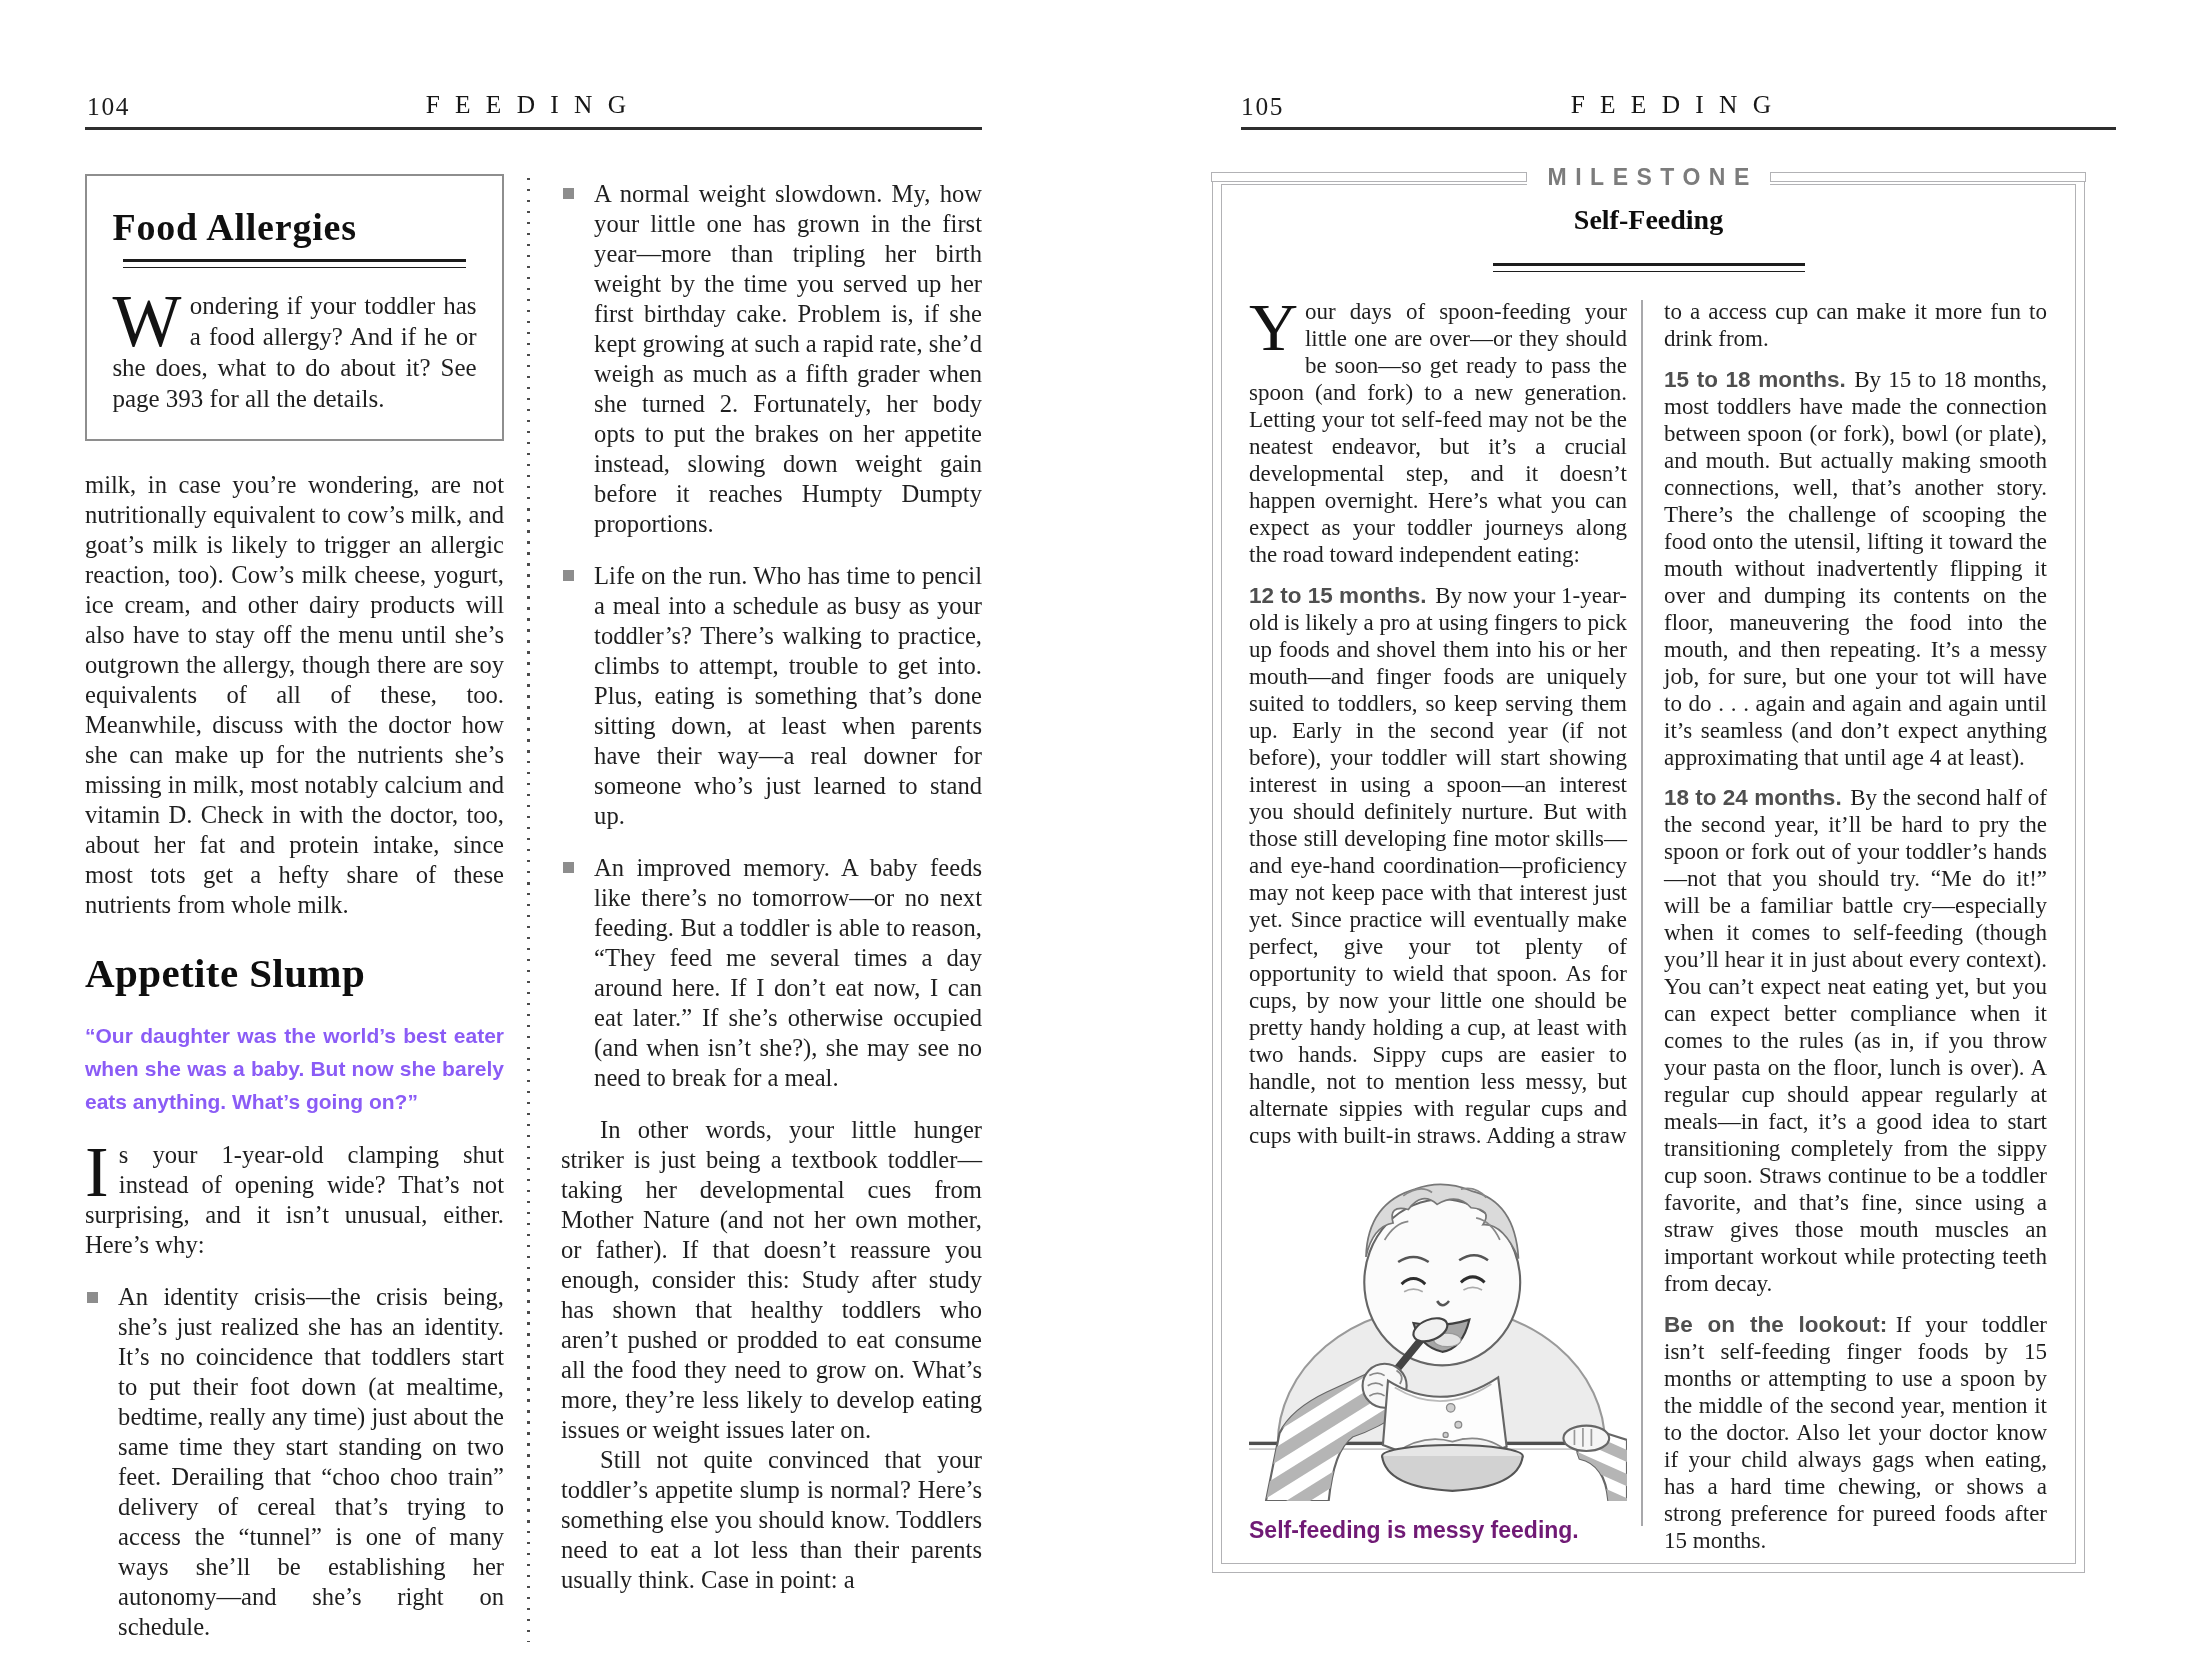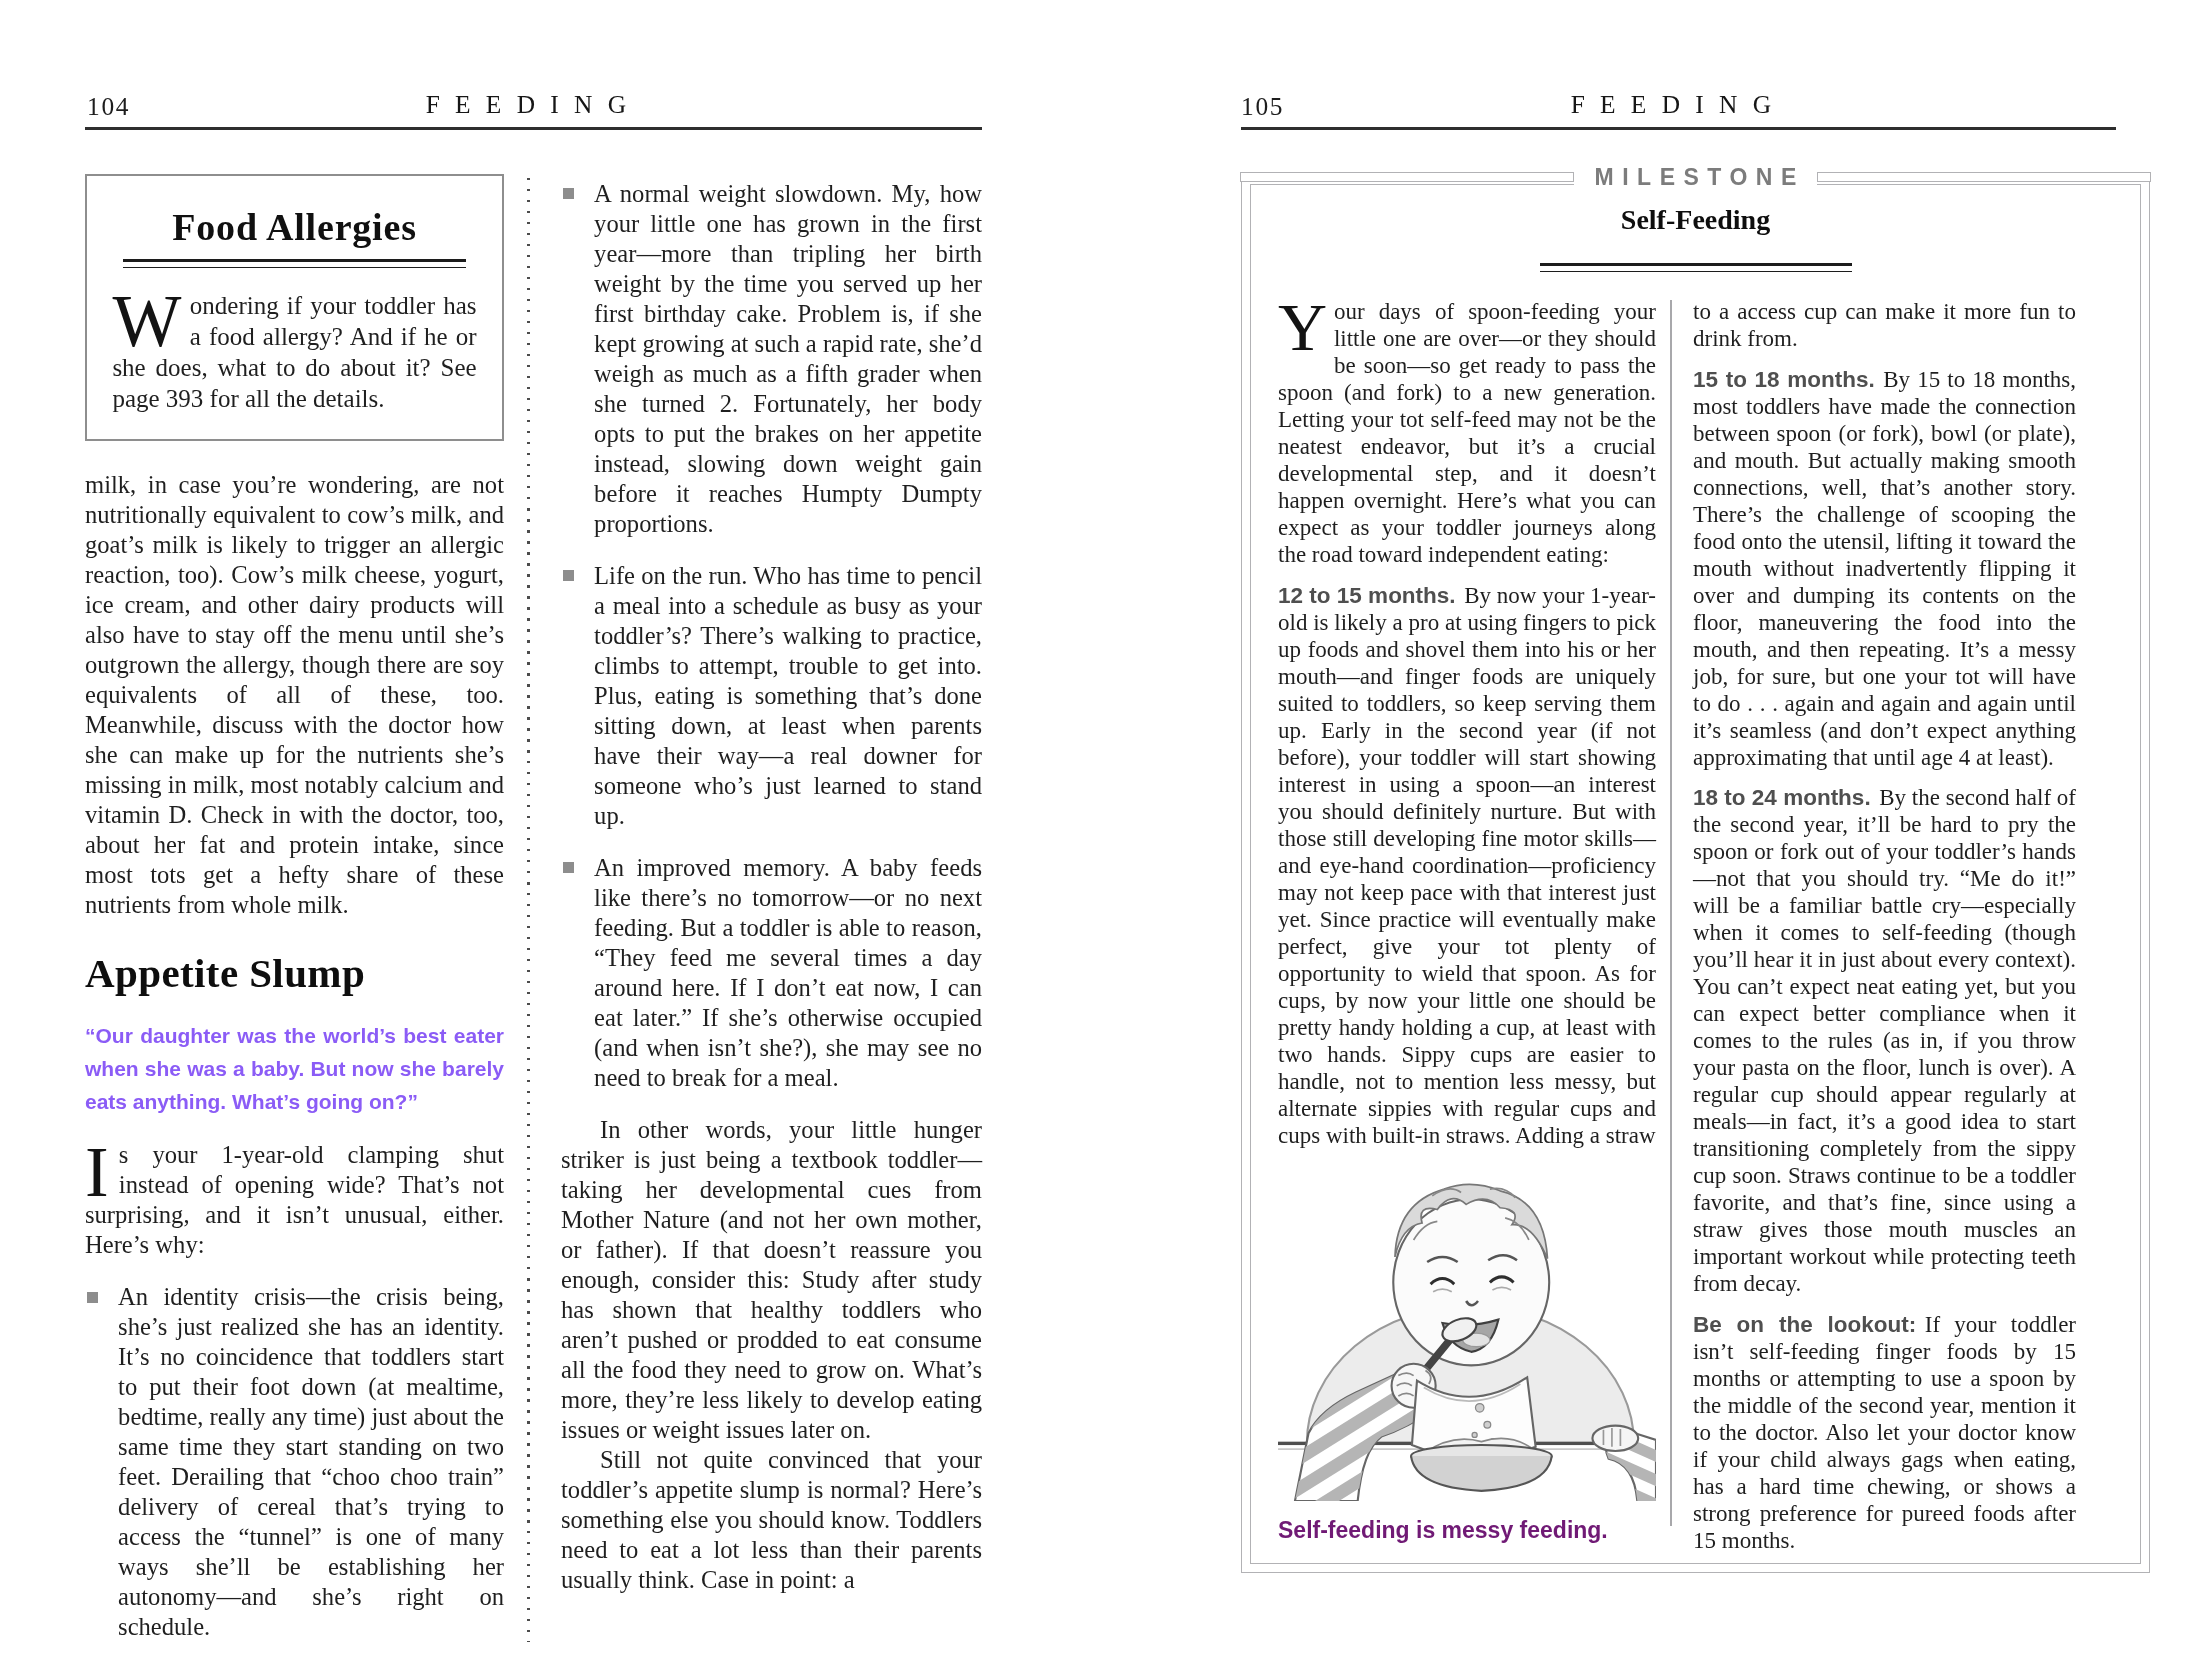--- a/index.html
+++ b/index.html
@@ -22,39 +22,39 @@
   
   .dotdiv{position:absolute;left:527px;top:178px;width:2.5px;height:1464px;
     background:repeating-linear-gradient(to bottom,#4c4c4c 0 2.5px,transparent 2.5px 11px);}
   .col{position:absolute;top:174px;font-size:24.6px;line-height:30px;text-align:justify;}
   .col1{left:85px;width:419px;}
   .col2{left:561px;width:421px;padding-top:5.1px;}
   p{margin:0;}
   .mt{margin-top:22px;}
 
   .allergy-box{border:2.5px solid #8e8e8e;padding:24px 25.4px 25.4px;margin-bottom:29px;}
-  .allergy-box h2{margin:6.8px 0 0;text-align:center;font-size:38px;font-weight:bold;color:#101010;letter-spacing:0.8px;line-height:1.1;}
+  .allergy-box h2{margin:6.8px 0 0;font-size:38px;font-weight:bold;color:#101010;letter-spacing:0.8px;line-height:1.1;}
   .double-rule{height:5.1px;border-top:3.4px solid #1c1c1c;border-bottom:1.7px solid #1c1c1c;margin:10.2px auto 22px;width:94%;}
   .allergy-box p{font-size:25px;line-height:31px;}
 
   .dropcap{float:left;font-size:73px;line-height:54px;padding:5.1px 8.5px 0 0;color:#131313;}
   .dc-i{font-size:71px;padding-right:10.2px;}
   .dc-y{font-size:68px;line-height:49px;padding:5.1px 6.8px 0 0;}
 
   h1.sec{font-size:41px;font-weight:bold;margin:32px 0 0;color:#0e0e0e;text-align:left;line-height:1.05;letter-spacing:0.4px;}
   .quote{font-family:"Liberation Sans",sans-serif;font-weight:bold;font-size:21px;line-height:33px;color:#8b5cf6;margin-top:24px;}
 
   .bullet{display:flex;margin-top:22px;}
   .col2 .bullet.first{margin-top:0;}
   .sq{flex:0 0 auto;width:11px;height:11px;background:#8d8d8d;margin:9.3px 20.4px 0 1.7px;}
   .bullet p{flex:1;}
   .indent{text-indent:39px;}
 
   
-  .ms-box{position:absolute;left:1241px;top:175px;width:871px;height:1396px;border:1.7px solid #b2b2b5;overflow:visible;padding-left:36px;}
+  .ms-box{position:absolute;left:1212px;top:175px;width:871px;height:1396px;border:1.7px solid #b2b2b5;overflow:visible;}
   .ms-inner{position:absolute;inset:7.6px;border:1.7px solid #b2b2b5;pointer-events:none;}
   .ms-labelrow{position:absolute;left:-1.7px;right:-1.7px;top:-17px;height:36px;display:flex;align-items:center;z-index:3;}
   .ms-bar{flex:1;height:7.6px;border:1.7px solid #b2b2b5;background:#ffffff;}
   .ms-label{font-family:"Liberation Sans",sans-serif;font-weight:bold;font-size:23px;letter-spacing:8.5px;color:#7c7c7c;background:#ffffff;padding:0 12px 0 20.4px;line-height:36px;}
   .ms-title{position:absolute;top:29px;left:0;width:100%;text-align:center;font-size:28px;font-weight:bold;margin:0;color:#0e0e0e;line-height:1.1;}
   .ms-title-rule{position:absolute;top:87px;left:50%;transform:translateX(-50%);width:312px;height:5.1px;border-top:3.4px solid #1c1c1c;border-bottom:1.7px solid #1c1c1c;}
   .ms-divider{position:absolute;left:428px;top:124px;height:1226px;width:1.7px;background:#a8a8ab;}
   .ms-col{position:absolute;top:122px;font-size:23px;line-height:27px;text-align:justify;color:#1f1f1f;}
   .ms-col1{left:36px;width:378px;}
   .ms-col2{left:451px;width:383px;}

